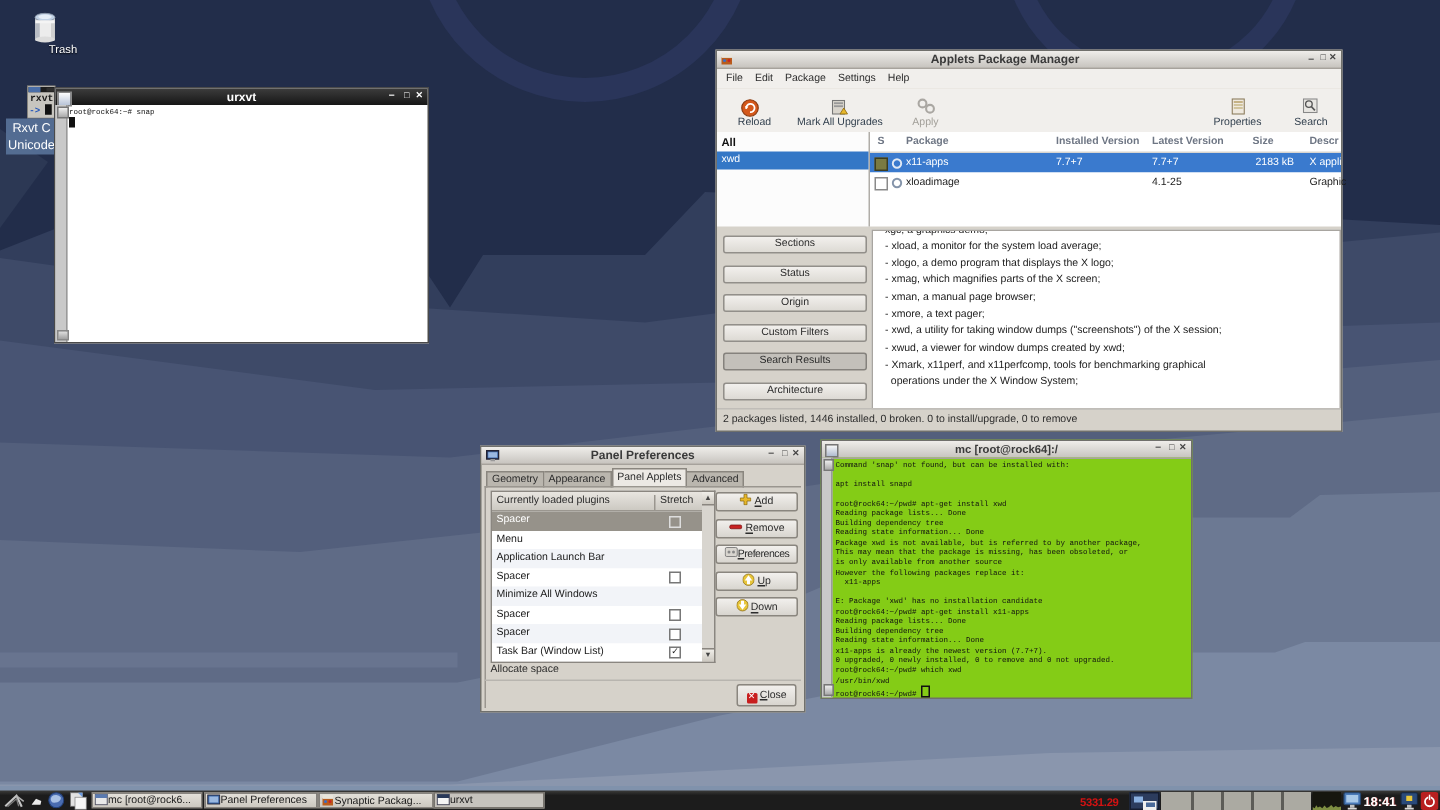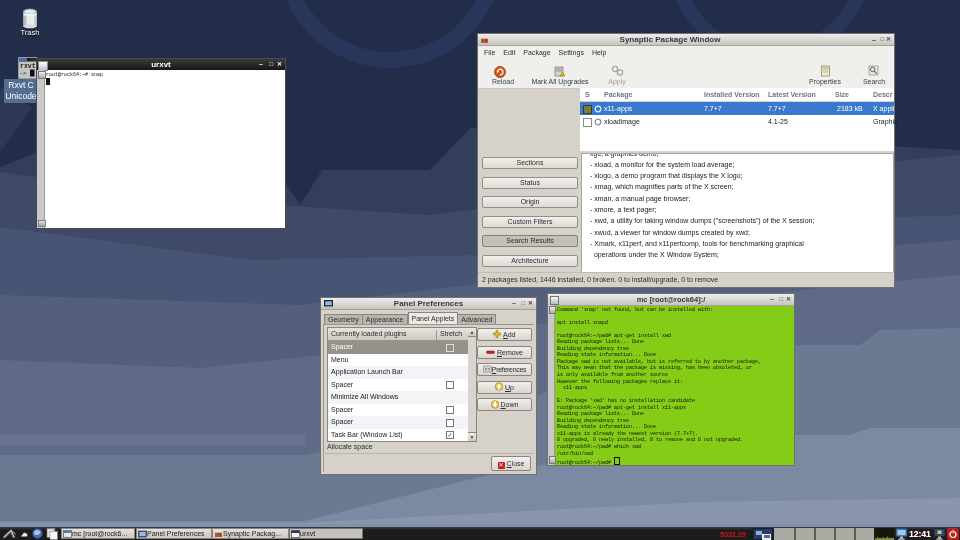--- a/index.html
+++ b/index.html
@@ -33,35 +33,35 @@
 
 <svg class="abs" width="18" height="22" style="left:21px;top:7px">
   <rect x="2.5" y="4" width="13" height="16" rx="1" fill="#ececec"></rect>
   <rect x="2.5" y="4" width="3" height="16" fill="#b8bcc4"></rect>
   <rect x="13" y="4" width="2.5" height="16" fill="#d0d0d0"></rect>
   <ellipse cx="9" cy="19.3" rx="6.5" ry="2" fill="#dcdcdc"></ellipse>
   <ellipse cx="9" cy="4.5" rx="6.6" ry="2.6" fill="#c2d2e6" stroke="#8a96a8" stroke-width="0.6"></ellipse>
   <ellipse cx="9" cy="4.2" rx="4.5" ry="1.5" fill="#e6eef8"></ellipse>
   <rect x="2.6" y="6.5" width="12.8" height="2" fill="#f4f4f4"></rect>
 </svg>
-<div class="abs" style="left:10px;top:28px;width:40px;text-align:center;font-size:7.5px;color:#fff;text-shadow:0 1px 1px #000;">Trash</div>
+<div class="abs" style="left:22px;top:28px;width:40px;text-align:center;font-size:7.5px;color:#fff;text-shadow:0 1px 1px #000;">Trash</div>
 
 <svg class="abs" width="19" height="22" style="left:18px;top:57px">
   <rect x="0" y="0" width="19" height="22" fill="#c7c5bf" stroke="#706e68" stroke-width="1"></rect>
   <rect x="1" y="1" width="17" height="3.5" fill="#1c1c1c"></rect>
   <rect x="1" y="1" width="8" height="3.5" fill="#4a6ea8"></rect>
   <rect x="13" y="1.5" width="5" height="2.5" fill="#2e2e2e"></rect>
   <text x="2" y="10.5" font-family="Liberation Mono,monospace" font-size="6.5" fill="#1a1a1a" font-weight="bold">rxvt</text>
   <text x="1.5" y="18" font-family="Liberation Mono,monospace" font-size="6" fill="#2255bb" font-weight="bold">-&gt;</text>
   <rect x="12" y="12.5" width="4.5" height="7" fill="#111"></rect>
 </svg>
 <div class="abs" style="left:4px;top:79px;width:34px;background:rgba(88,114,152,0.92);color:#fff;font-size:8.5px;line-height:11px;text-align:center;padding:1px 0;">Rxvt C<br>Unicode</div>
 
 <div class="win" id="synaptic" style="left:477px;top:33px;width:416px;height:253px;">
-  <div class="tbar" style="height:12px;padding-right:32px;box-sizing:border-box;">Synaptic Package Window</div>
+  <div class="tbar" style="height:12px;padding-right:32px;box-sizing:border-box;">Applets Package Manager</div>
   <svg class="abs" width="9" height="9" style="left:2px;top:1px;">
     <rect x="1" y="3" width="7" height="5" fill="#b85c1e"></rect>
         <rect x="1" y="1" width="7" height="2.6" fill="#e8e4da"></rect>
     <circle cx="3" cy="5.4" r="1" fill="#3a6ec8"></circle>
         <circle cx="6" cy="5.4" r="1" fill="#cc2222"></circle>
   </svg>
   <div class="wbtn" style="right:18px;">–</div>
   <div class="wbtn" style="right:10px;font-size:6px;">□</div>
   <div class="wbtn" style="right:3px;font-size:6px;">✕</div>
 
@@ -96,20 +96,24 @@
         <rect x="2.5" y="6.5" width="6" height="1" fill="#c8b888"></rect>
       </svg>
   <div class="abs" style="left:310px;top:43.5px;width:74px;text-align:center;font-size:7px;color:#33414f;">Properties</div>
   <svg class="abs" width="12" height="12" style="left:390px;top:31px;">
         <rect x="1" y="1" width="9" height="9" fill="#e8e6e2" stroke="#888" stroke-width="0.7"></rect>
         <circle cx="4.6" cy="4.4" r="2.2" fill="none" stroke="#555" stroke-width="0.9"></circle>
         <line x1="6.2" y1="6" x2="8.6" y2="8.6" stroke="#555" stroke-width="1.1"></line>
       </svg>
   <div class="abs" style="left:374px;top:43.5px;width:44px;text-align:center;font-size:7px;color:#33414f;">Search</div>
 
+  <div class="abs" style="left:0;top:54px;width:101px;height:63px;background:#fcfcfc;border-right:1px solid #b0ada8;">
+    <div style="font-size:7.5px;font-weight:bold;color:#111;padding:2px 0 0 3px;">All</div>
+    <div style="position:absolute;left:0;top:13px;width:101px;height:12px;background:#3477c6;color:#fff;font-size:7px;line-height:12px;padding-left:3px;box-sizing:border-box;">xwd</div>
+  </div>
 
   <div class="abs" style="left:4px;top:123px;width:96px;">
     <div style="height:10px;background:linear-gradient(#f2f0ed,#dddad4);border:1px solid #928f8a;border-radius:2px;margin-bottom:7.5px;text-align:center;font-size:7px;line-height:10px;color:#2c2c2c;">Sections</div>
     <div style="height:10px;background:linear-gradient(#f2f0ed,#dddad4);border:1px solid #928f8a;border-radius:2px;margin-bottom:7.5px;text-align:center;font-size:7px;line-height:10px;color:#2c2c2c;">Status</div>
     <div style="height:10px;background:linear-gradient(#f2f0ed,#dddad4);border:1px solid #928f8a;border-radius:2px;margin-bottom:7.5px;text-align:center;font-size:7px;line-height:10px;color:#2c2c2c;">Origin</div>
     <div style="height:10px;background:linear-gradient(#f2f0ed,#dddad4);border:1px solid #928f8a;border-radius:2px;margin-bottom:7.5px;text-align:center;font-size:7px;line-height:10px;color:#2c2c2c;">Custom Filters</div>
     <div style="height:10px;background:#c3c0ba;border:1px solid #85827d;border-radius:2px;margin-bottom:7.5px;text-align:center;font-size:7px;line-height:10px;color:#2c2c2c;">Search Results</div>
     <div style="height:10px;background:linear-gradient(#f2f0ed,#dddad4);border:1px solid #928f8a;border-radius:2px;text-align:center;font-size:7px;line-height:10px;color:#2c2c2c;">Architecture</div>
   </div>
 
@@ -346,21 +350,21 @@
     <path d="M0,13 L0,10 L1.5,10.8 L2.5,8.8 L3.5,10.4 L5,9.6 L6.5,10.8 L8,9 L9.5,10.6 L11,10 L12.5,8.6 L14,10.4 L15.5,9.4 L17,10.2 L19,9.6 L19,13 z" fill="#7e8e42"></path>
   </svg>
 
   <svg class="abs" width="13" height="12" style="left:895px;top:4px;">
     <rect x="1" y="0.5" width="11" height="8" rx="1" fill="#4a7ab8" stroke="#26466f" stroke-width="0.8"></rect>
     <rect x="2.5" y="2" width="8" height="5" fill="#a8c8e8"></rect>
     <rect x="5" y="8.5" width="3" height="2" fill="#c0c0c0"></rect>
     <rect x="3.5" y="10.5" width="6" height="1.2" fill="#d8d8d8"></rect>
   </svg>
 
-  <div class="abs" style="left:909px;top:4.5px;font-size:8.5px;font-weight:bold;color:#fff;text-shadow:0.5px 0 0 #c05050;">12:41</div>
+  <div class="abs" style="left:909px;top:4.5px;font-size:8.5px;font-weight:bold;color:#fff;text-shadow:0.5px 0 0 #c05050;">18:41</div>
 
   <svg class="abs" width="13" height="12" style="left:933px;top:4px;">
     <rect x="1" y="0.5" width="11" height="8" rx="1" fill="#2a4a7a" stroke="#16263f" stroke-width="0.8"></rect>
     <rect x="4.5" y="2.5" width="4" height="3.5" fill="#e8c63a"></rect>
     <rect x="5" y="8.5" width="3" height="2" fill="#c0c0c0"></rect>
     <rect x="3.5" y="10.5" width="6" height="1.2" fill="#d8d8d8"></rect>
   </svg>
 
   <svg class="abs" width="12" height="12" style="left:947px;top:4px;">
     <rect x="0" y="0" width="12" height="12" rx="2" fill="#b82020"></rect>

